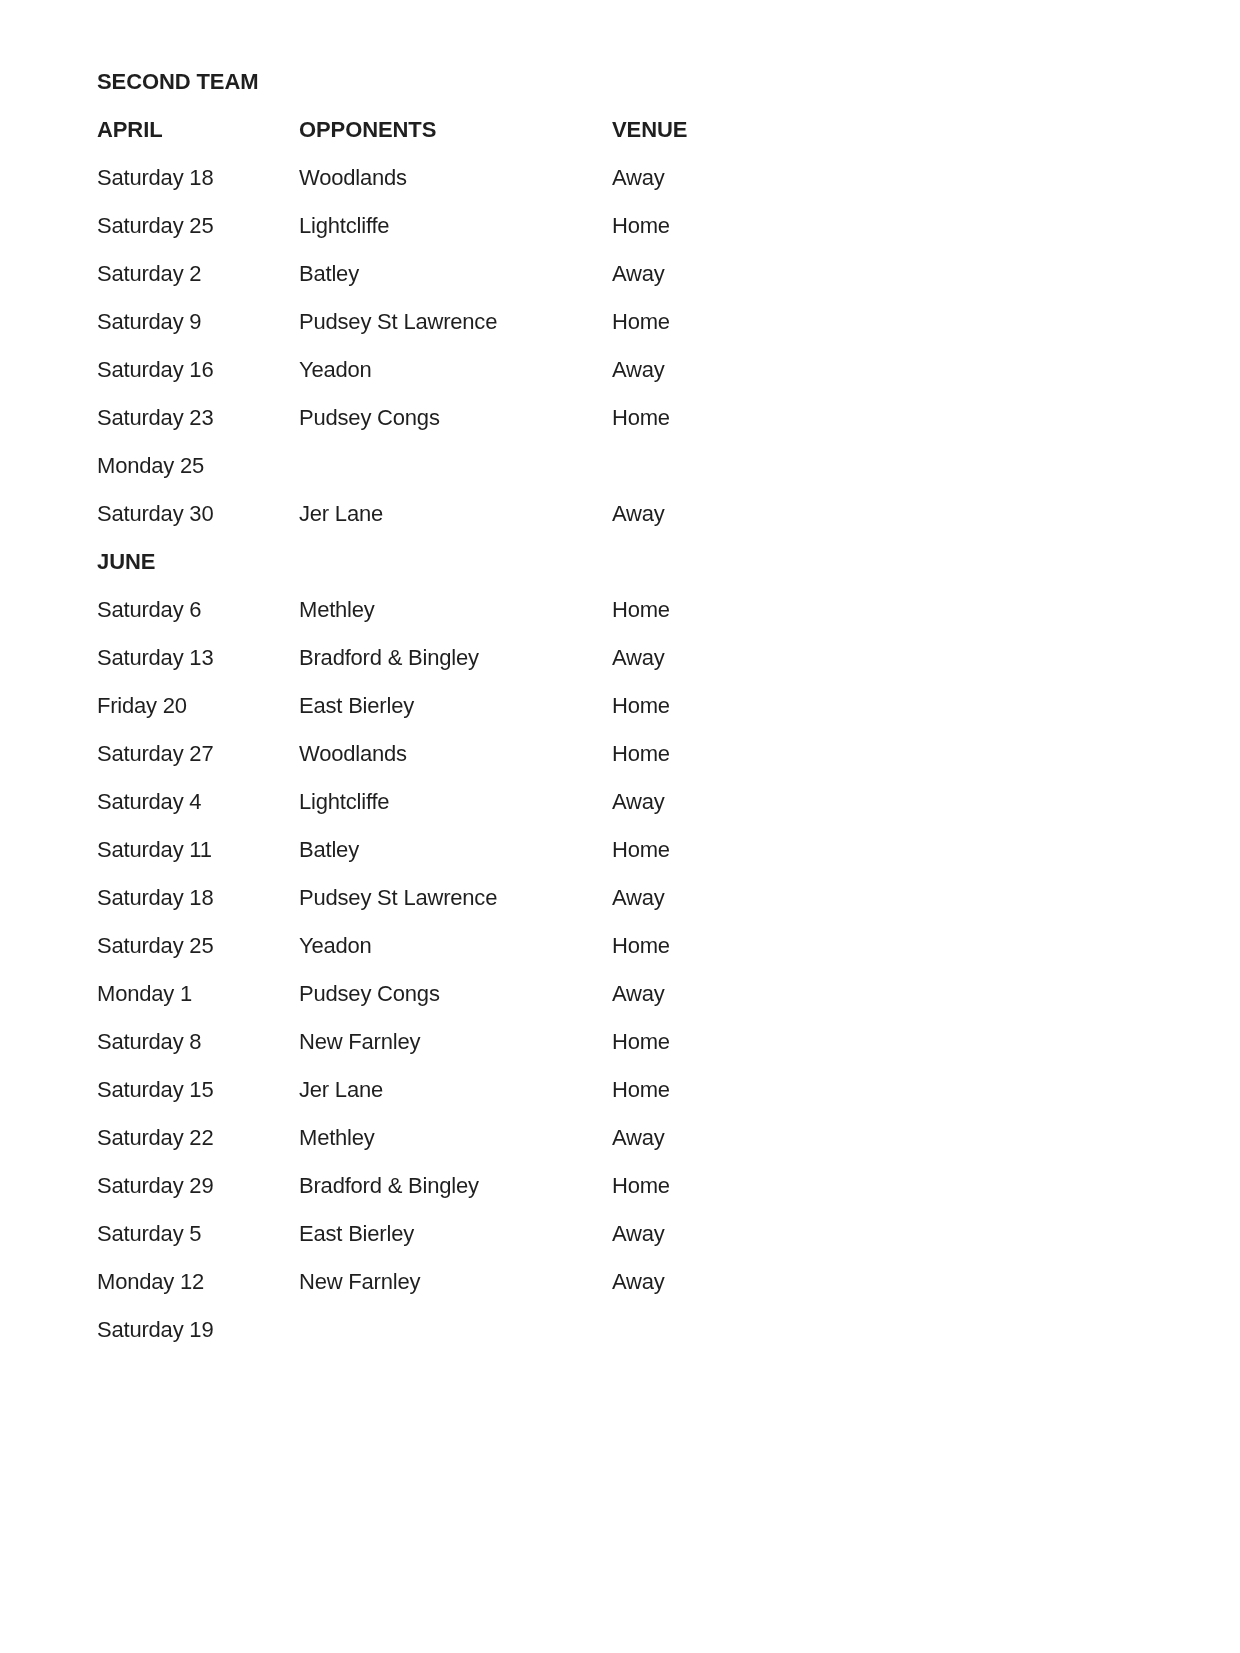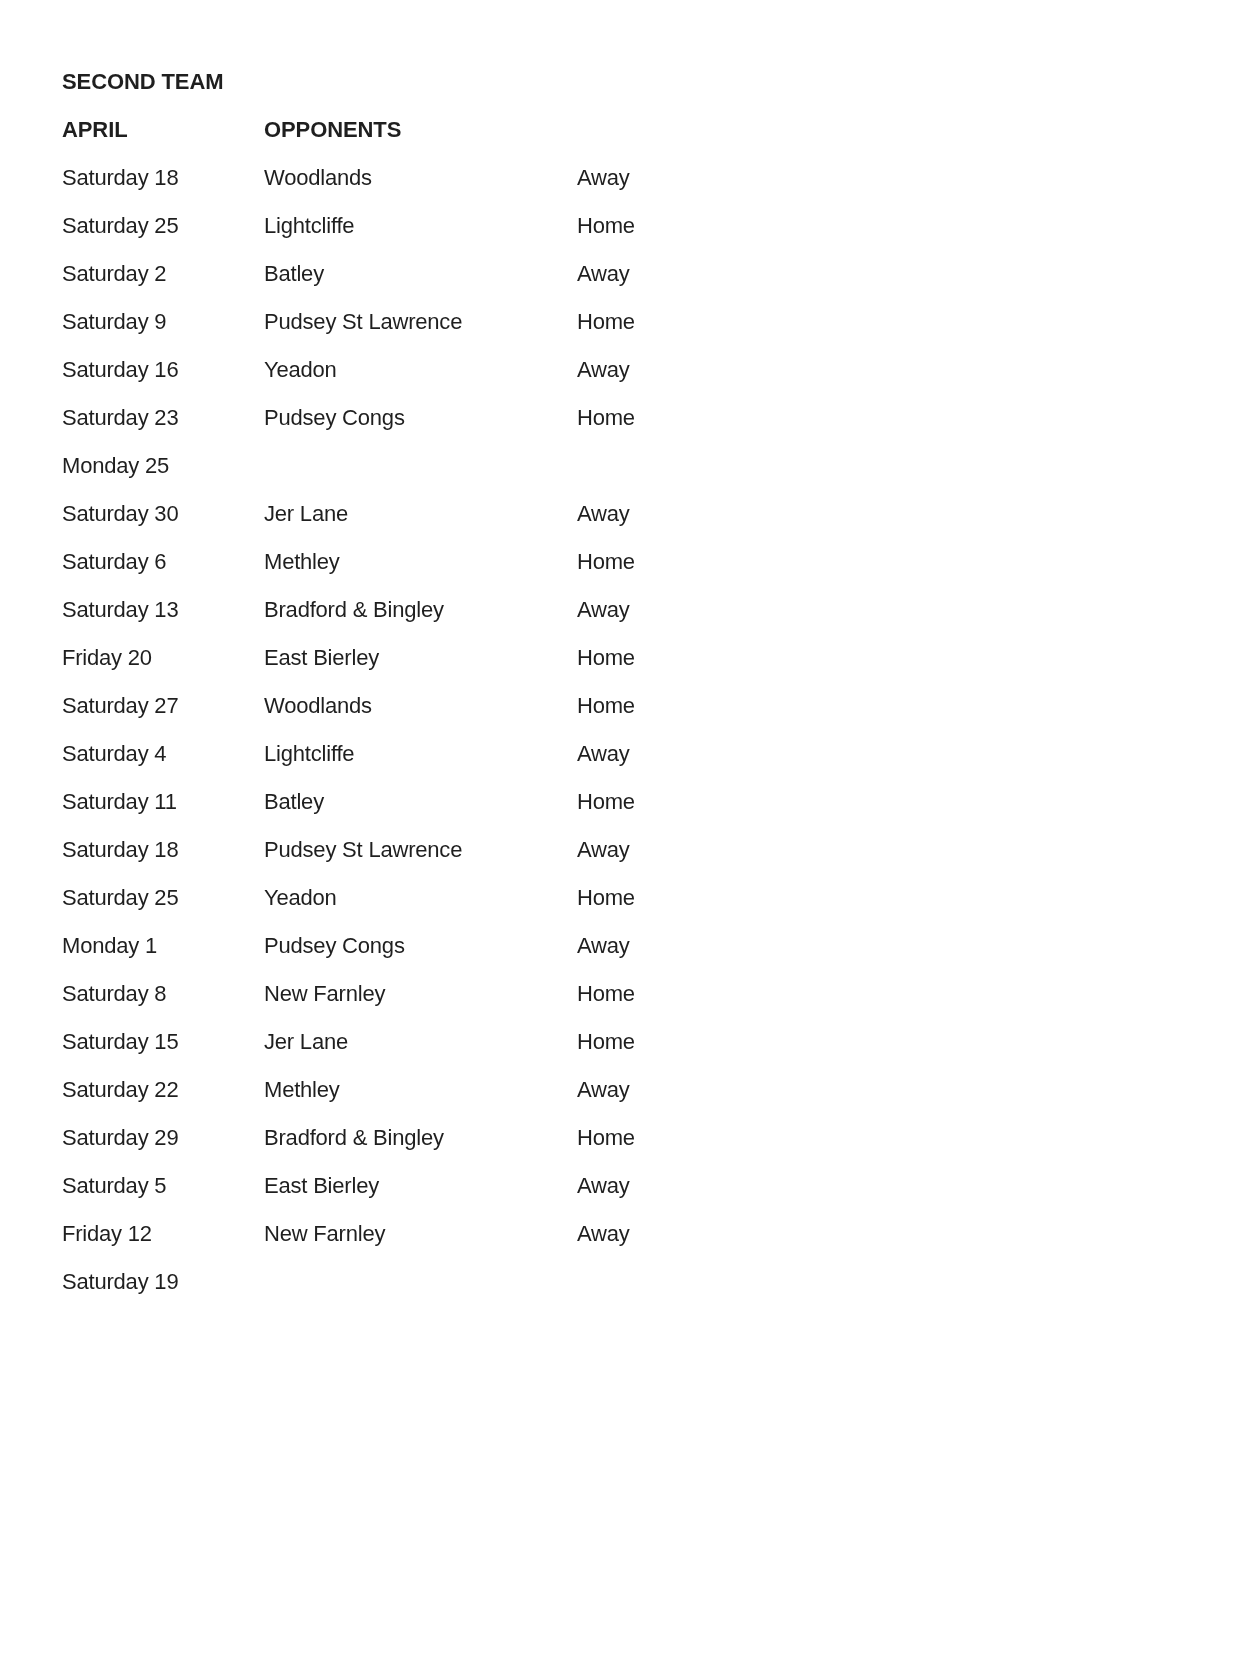--- a/index.html
+++ b/index.html
@@ -10,20 +10,21 @@
     background: #ffffff;
     font-family: "Liberation Sans", sans-serif;
     color: #1f1f1f;
     overflow: hidden;
   }
   .page {
     box-sizing: border-box;
     width: 1160px;
     height: 1653px;
     padding-top: 58px;
+    margin-left: 35px;
   }
   .row {
     display: grid;
     grid-template-columns: 202px 313px auto;
     padding-left: 62px;
     height: 48px;
     align-items: center;
     font-size: 22px;
     letter-spacing: -0.2px;
     line-height: 1;
@@ -36,20 +37,21 @@
 <body style="background: rgb(255, 255, 255); color: rgb(31, 31, 31);">
 
 <div class="page">
   <div class="row bold">
     <div class="cell">SECOND TEAM</div>
   </div>
   <div id="fixture-list">
       <div class="row bold">
         <div class="cell">APRIL</div>
         <div class="cell">OPPONENTS</div>
+        <div class="cell">VENUE</div>
       </div>
       <div class="row">
         <div class="cell">Saturday 18</div>
         <div class="cell">Woodlands</div>
         <div class="cell">Away</div>
       </div>
       <div class="row">
         <div class="cell">Saturday 25</div>
         <div class="cell">Lightcliffe</div>
         <div class="cell">Home</div>
@@ -76,20 +78,25 @@
       </div>
       <div class="row">
         <div class="cell">Monday 25</div>
         <div class="cell"></div>
         <div class="cell"></div>
       </div>
       <div class="row">
         <div class="cell">Saturday 30</div>
         <div class="cell">Jer Lane</div>
         <div class="cell">Away</div>
+      </div>
+      <div class="row bold">
+        <div class="cell">JUNE</div>
+        <div class="cell"></div>
+        <div class="cell"></div>
       </div>
       <div class="row">
         <div class="cell">Saturday 6</div>
         <div class="cell">Methley</div>
         <div class="cell">Home</div>
       </div>
       <div class="row">
         <div class="cell">Saturday 13</div>
         <div class="cell">Bradford &amp; Bingley</div>
         <div class="cell">Away</div>
@@ -148,21 +155,21 @@
         <div class="cell">Saturday 29</div>
         <div class="cell">Bradford &amp; Bingley</div>
         <div class="cell">Home</div>
       </div>
       <div class="row">
         <div class="cell">Saturday 5</div>
         <div class="cell">East Bierley</div>
         <div class="cell">Away</div>
       </div>
       <div class="row">
-        <div class="cell">Friday 12</div>
+        <div class="cell">Monday 12</div>
         <div class="cell">New Farnley</div>
         <div class="cell">Away</div>
       </div>
       <div class="row">
         <div class="cell">Saturday 19</div>
         <div class="cell"></div>
         <div class="cell"></div>
       </div>
     </div>
 </div>

